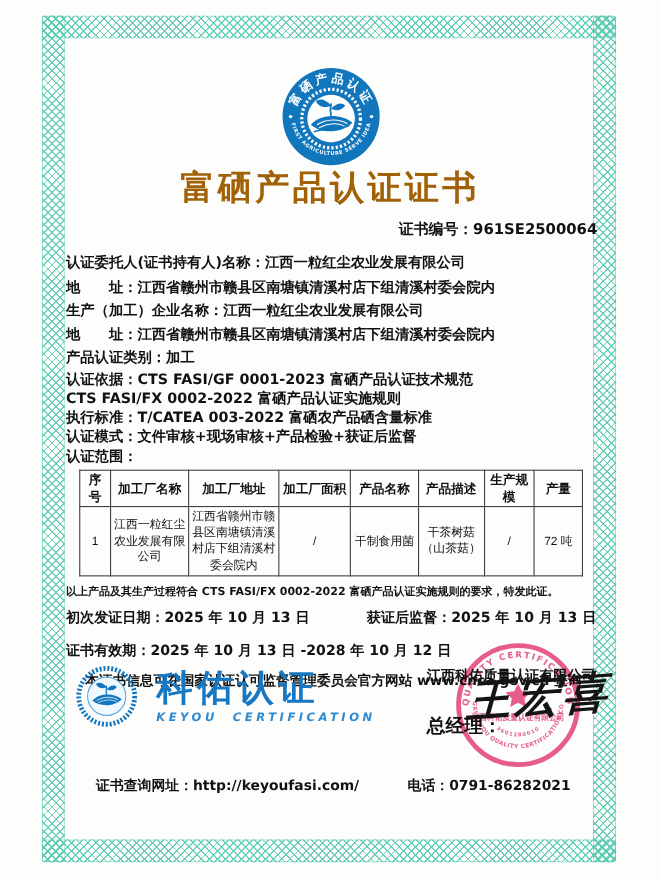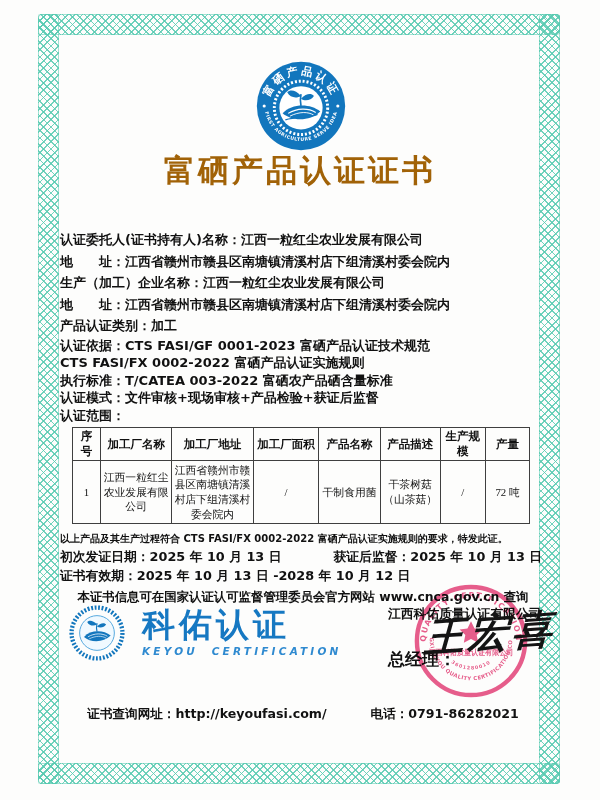--- a/index.html
+++ b/index.html
@@ -24,28 +24,28 @@
     font-size:31px;font-weight:800;letter-spacing:3px;color:#a16207;}
   .certno{position:absolute;right:57px;top:200px;font-size:13.5px;font-weight:700;}
 
   
   .content{position:absolute;left:60px;right:54px;top:229px;}
   .fline{font-size:13px;font-weight:700;line-height:21.5px;white-space:nowrap;}
   .fline.dense{line-height:17.5px;}
   .fline.indent{}
 
   table.scope{border-collapse:collapse;margin:3px 16px 0 12px;width:458px;
-    font-family:Liberation Serif, serif;}
+    font-family:Liberation Sans, sans-serif;}
   table.scope th,table.scope td{border:1px solid #3f3f3f;text-align:center;
     vertical-align:middle;padding:1px 2px;}
   table.scope th{font-size:11.5px;font-weight:600;height:24px;}
   table.scope td{font-size:10.8px;height:60px;line-height:1.35;}
 
   .statement{margin-top:6px;font-size:10px;font-weight:600;line-height:17px;}
-  .dateline{font-size:12.8px;font-weight:700;line-height:19px;display:flex;}
+  .dateline{font-size:12.8px;font-weight:700;line-height:30px;display:flex;}
   .dateline .gap{width:52px;}
   .cnca{margin-top:3px;text-align:center;font-size:12.4px;font-weight:600;line-height:17px;}
 
   
   .keyou-logo{position:absolute;left:66px;top:602px;width:62px;height:62px;}
   .keyou-wordmark{position:absolute;left:142px;top:608px;}
   .keyou-name{font-size:33px;font-weight:800;color:#1678c2;letter-spacing:4px;line-height:34px;}
   .keyou-sub{font-size:10.5px;font-weight:700;font-style:italic;color:#2f8ad0;letter-spacing:3.2px;margin-top:3px;}
   .issuer-company{position:absolute;left:388px;top:606px;font-size:12.8px;font-weight:700;z-index:2;}
   .signer-title{position:absolute;left:388px;top:648px;font-size:17px;font-weight:700;z-index:2;}
@@ -91,20 +91,21 @@
       <path d="M50,42 C56,36 61,36 64,39 C61,44 54,45 50,42 Z" fill="#1276bd"></path>
       <path d="M30,58 C40,47 60,47 71,56 C60,67 40,67 30,58 Z" fill="#1276bd"></path>
       <path d="M36,58 C46,52 58,52 66,57" stroke="#ffffff" stroke-width="1.2" fill="none"></path>
       <path d="M38,61 C48,56 58,56 64,60" stroke="#ffffff" stroke-width="1" fill="none"></path>
       <path d="M33,65 C45,61 58,63 68,59" stroke="#1276bd" stroke-width="1.4" fill="none"></path>
     </g>
   </svg>
 
   <div class="page-title">富硒产品认证证书</div>
 
+  <div class="certno"><span>证书编号：</span><span>961SE2500064</span></div>
 
   <div class="content">
     <div class="fline"><span>认证委托人(证书持有人)名称：</span><span>江西一粒红尘农业发展有限公司</span></div>
     <div class="fline"><span>地　　址：</span><span>江西省赣州市赣县区南塘镇清溪村店下组清溪村委会院内</span></div>
     <div class="fline"><span>生产（加工）企业名称：</span><span>江西一粒红尘农业发展有限公司</span></div>
     <div class="fline"><span>地　　址：</span><span>江西省赣州市赣县区南塘镇清溪村店下组清溪村委会院内</span></div>
     <div class="fline"><span>产品认证类别：</span><span>加工</span></div>
     <div class="fline dense"><span>认证依据：</span><span>CTS FASI/GF 0001-2023 富硒产品认证技术规范</span></div>
     <div class="fline dense indent"><span>CTS FASI/FX 0002-2022 富硒产品认证实施规则</span></div>
     <div class="fline dense"><span>执行标准：</span><span>T/CATEA 003-2022 富硒农产品硒含量标准</span></div>

